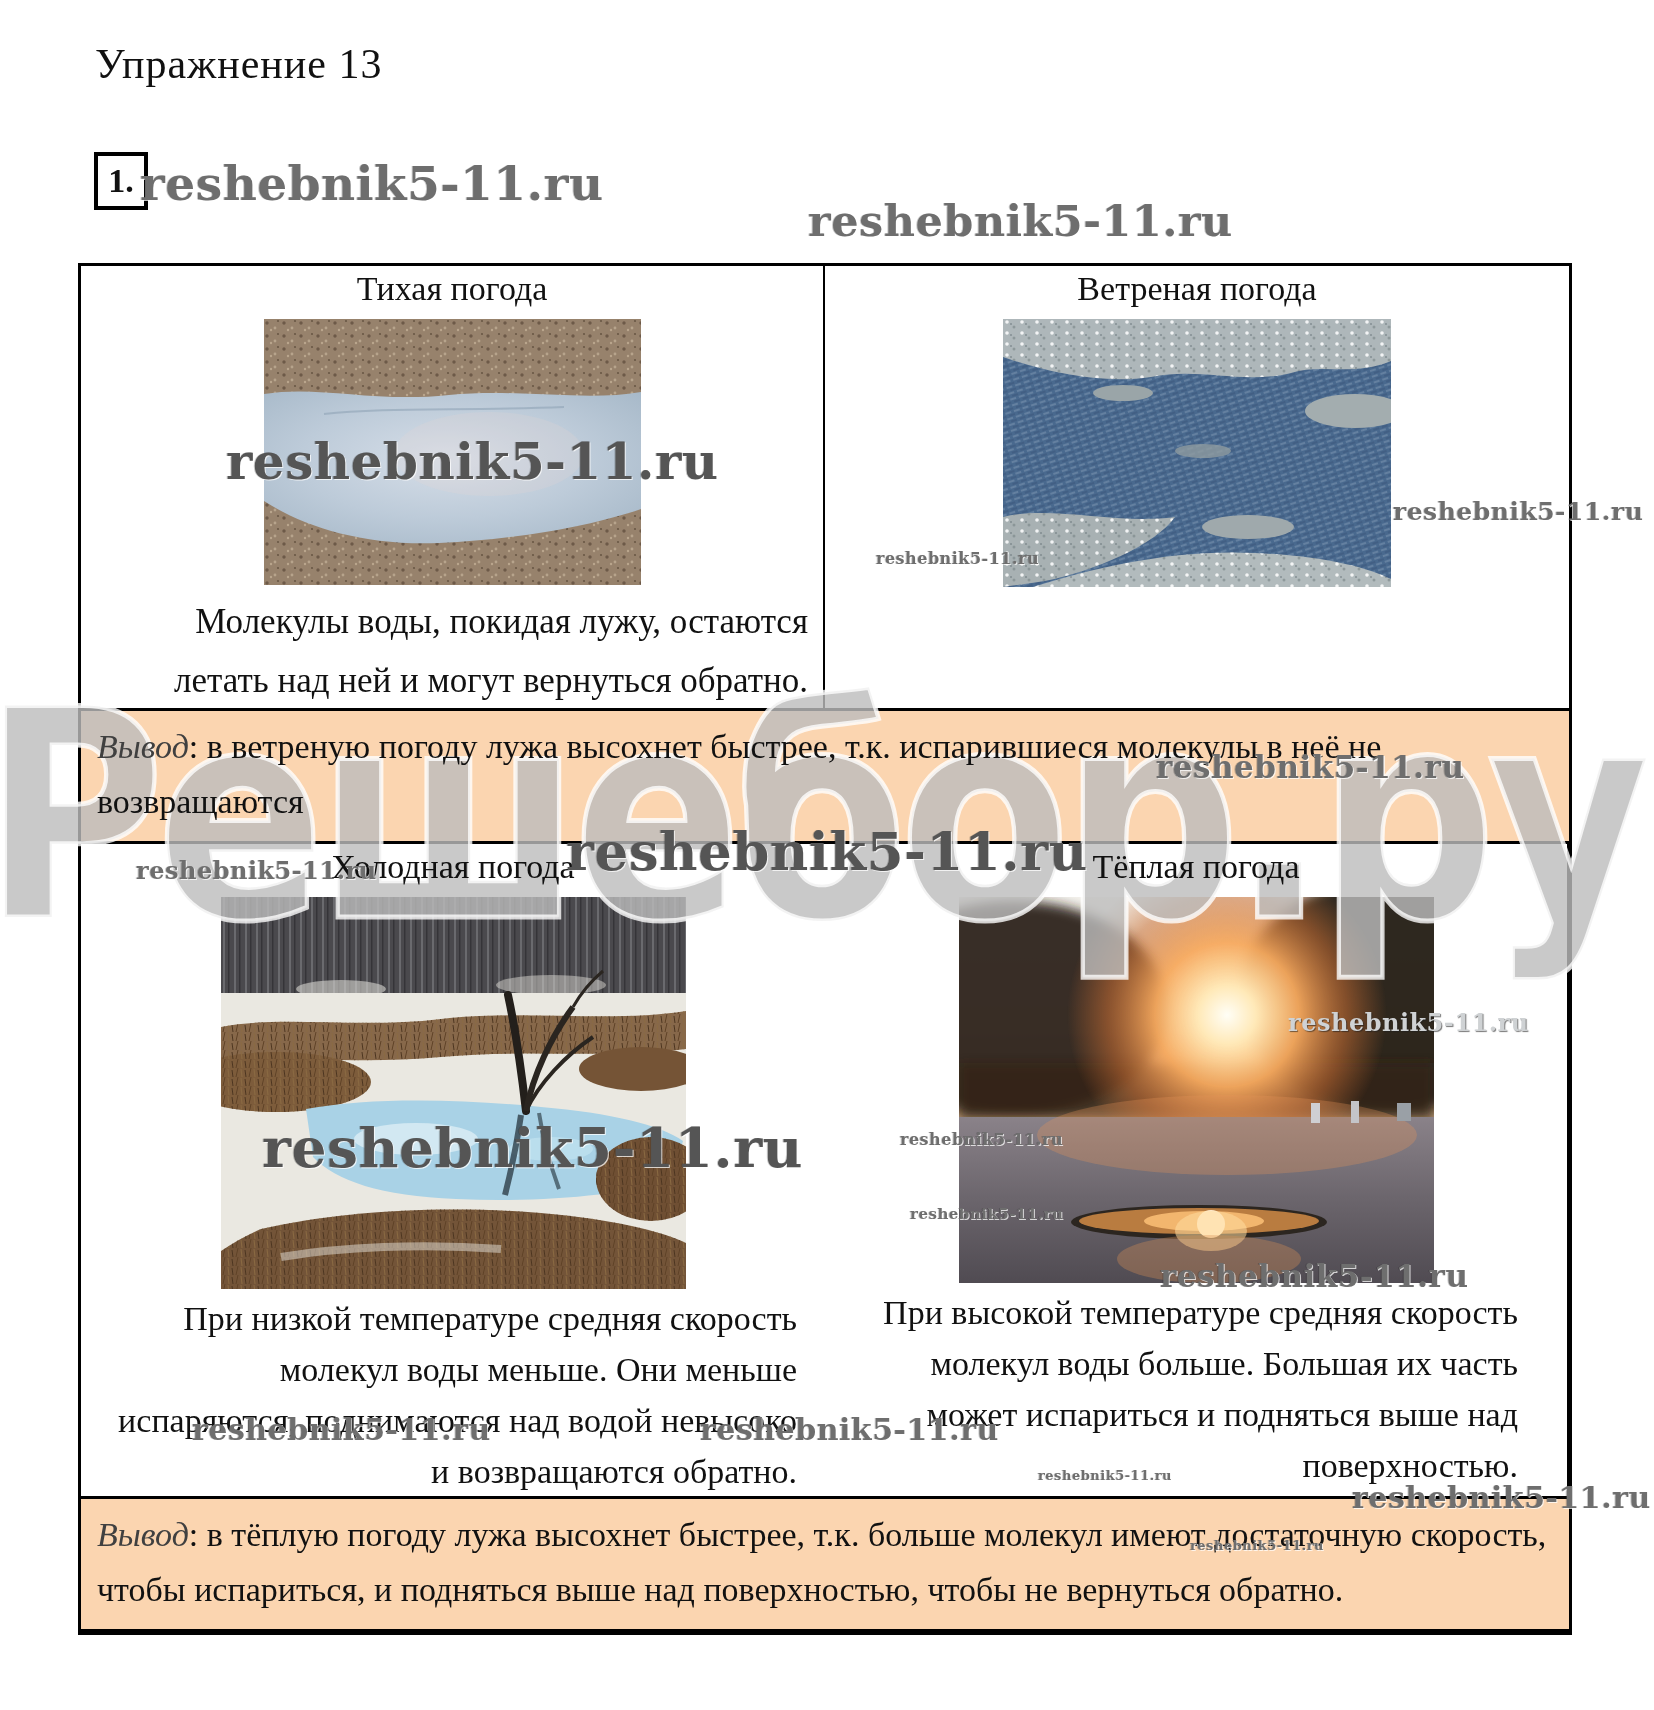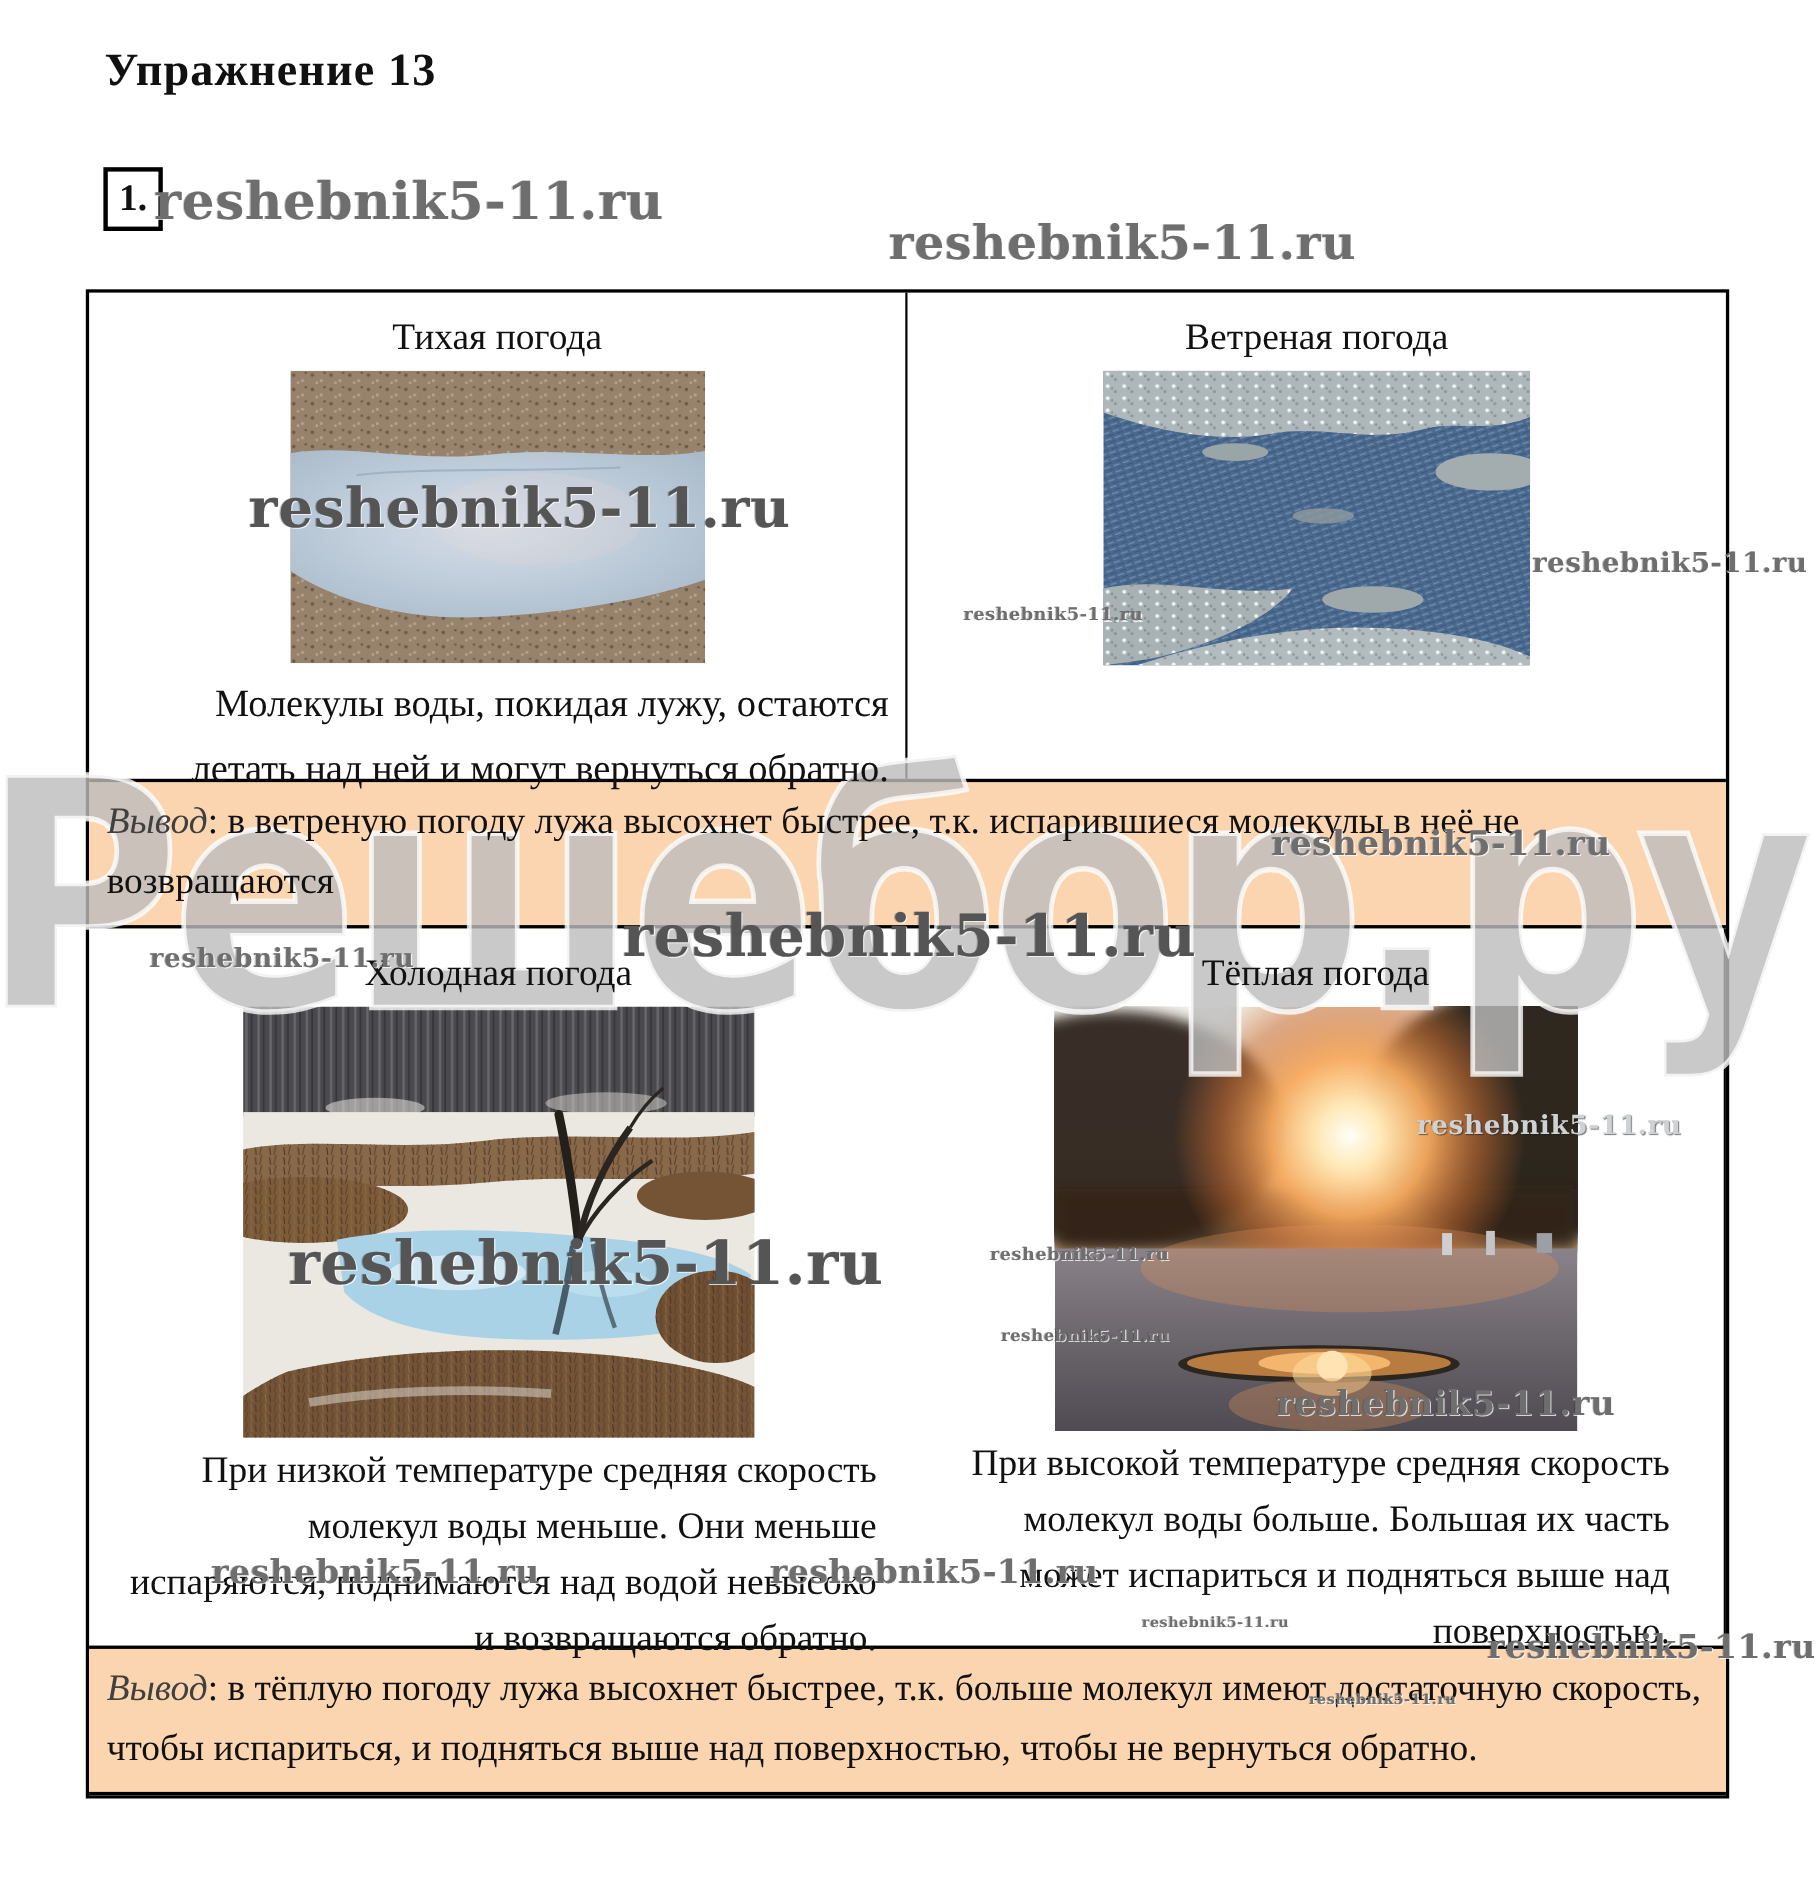--- a/index.html
+++ b/index.html
@@ -3,21 +3,21 @@
 <meta charset="utf-8">
 <style>
   html,body{margin:0;padding:0}
   body{
     width:1654px;height:1710px;position:relative;overflow:hidden;
     background:#ffffff;color:#111;
     font-family:"Liberation Serif","DejaVu Serif",serif;
   }
   .page-title{
     position:absolute;left:95px;top:40px;margin:0;
-    font-size:42px;font-weight:bold;letter-spacing:1px;
+    font-size:42px;font-weight:normal;letter-spacing:1px;
   }
   .item-box{
     position:absolute;left:94px;top:152px;width:46px;height:50px;
     border:4px solid #000;display:flex;align-items:center;justify-content:center;
     font-size:34px;font-weight:bold;background:#fff;z-index:6;
   }
   
   .ghost{
     position:absolute;left:-18px;top:648px;z-index:3;
     font-family:"DejaVu Sans","Liberation Sans",sans-serif;font-weight:bold;
@@ -44,21 +44,21 @@
   }
   .trow{display:flex;box-sizing:border-box}
   .cell{
     width:50%;box-sizing:border-box;position:relative;
     display:flex;flex-direction:column;align-items:center;
   }
   .cell.l{border-right:2px solid #000}
   .r1{height:442px}
   .r2{height:652px}
   .hdr{
-    font-size:34px;line-height:1.38;margin-top:18px;
+    font-size:34px;line-height:1.38;margin-top:0;
     position:relative;z-index:5;text-align:left;
   }
   .photo{position:relative;z-index:1;margin-top:6px;font-size:0;line-height:0}
   .cap{
     font-size:35px;text-align:right;position:relative;z-index:5;
   }
   .r1 .cap{line-height:1.68;max-width:712px;margin-top:8px}
   .r2 .cap{font-size:34px;line-height:1.5;margin-top:4px}
   .r2 .cell.l .cap{max-width:644px}
   .r2 .cell.r .cap{max-width:688px}

